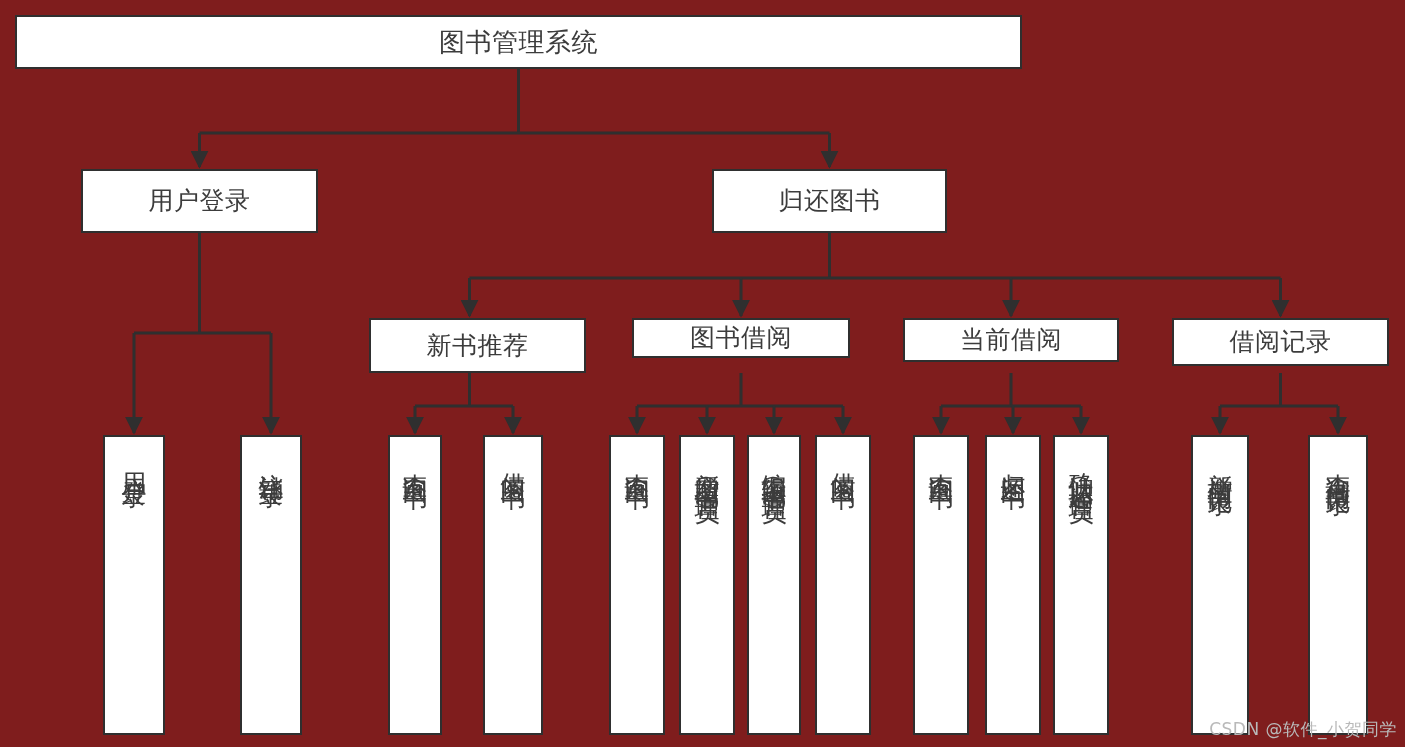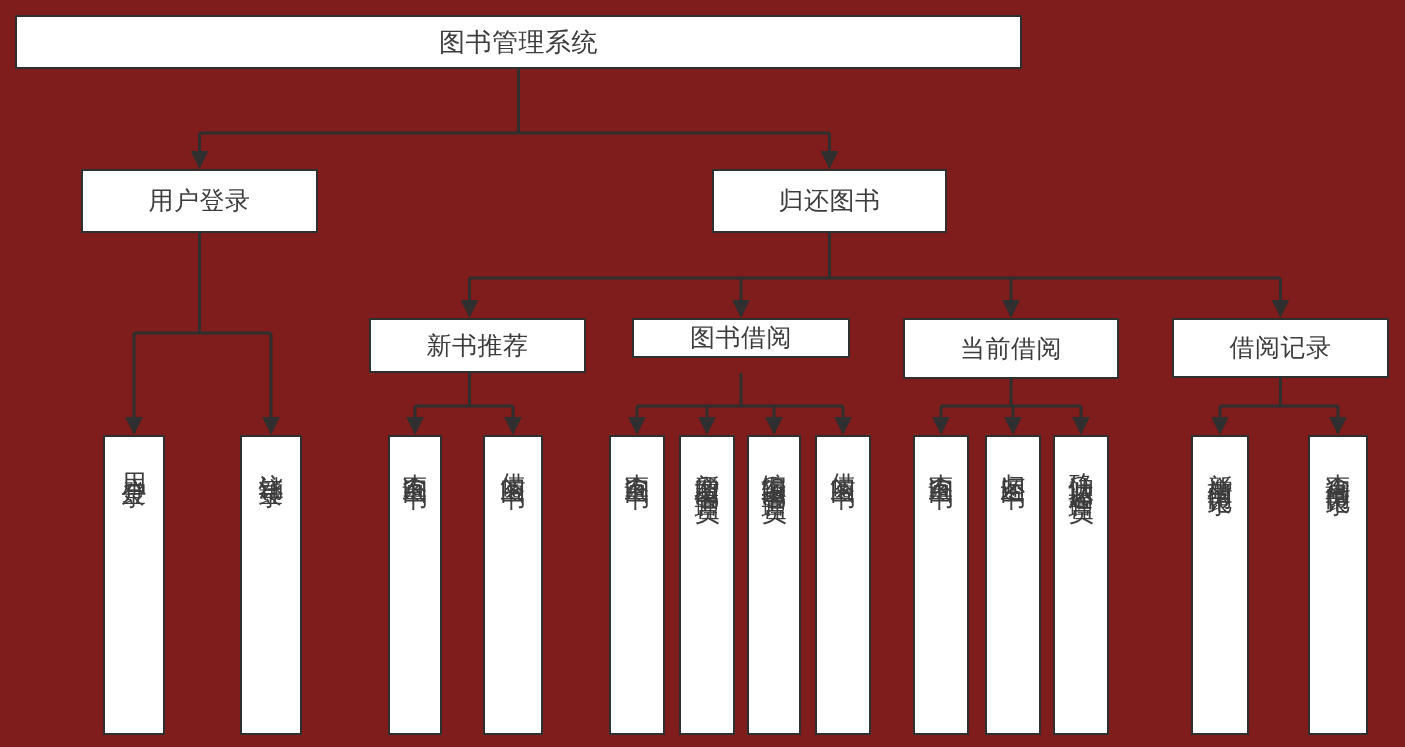--- a/index.html
+++ b/index.html
@@ -129,24 +129,24 @@
       </div>
       <div class="node level2 horizontal" style="left: 712px; top: 169px; width: 235px; height: 64px;">
         <span class="node-label">归还图书</span>
       </div>
       <div class="node level3 horizontal" style="left: 361px; top: 318px; width: 217px; height: 55px; margin-left: 8px;">
         <span class="node-label">新书推荐</span>
       </div>
       <div class="node level3 horizontal" style="left: 632px; top: 318px; width: 218px; height: 40px;">
         <span class="node-label">图书借阅</span>
       </div>
-      <div class="node level3 horizontal" style="left: 903px; top: 318px; width: 216px; height: 61px;">
+      <div class="node level3 horizontal" style="left: 903px; top: 318px; width: 216px; height: 44px;">
         <span class="node-label">当前借阅</span>
       </div>
-      <div class="node level3 horizontal" style="left: 1172px; top: 318px; width: 217px; height: 60px;">
+      <div class="node level3 horizontal" style="left: 1172px; top: 318px; width: 217px; height: 48px;">
         <span class="node-label">借阅记录</span>
       </div>
       <div class="node leaf vertical" style="left: 103px; top: 435px; width: 62px; height: 300px;">
         <span class="node-label">用户登录</span>
       </div>
       <div class="node leaf vertical" style="left: 240px; top: 435px; width: 62px; height: 300px;">
         <span class="node-label">注销登录</span>
       </div>
       <div class="node leaf vertical" style="left: 388px; top: 435px; width: 54px; height: 300px;">
         <span class="node-label">查询图书</span>
@@ -176,13 +176,14 @@
         <span class="node-label">确认归还（管理员）</span>
       </div>
       <div class="node leaf vertical" style="left: 1191px; top: 435px; width: 58px; height: 300px;">
         <span class="node-label">新增借阅记录</span>
       </div>
       <div class="node leaf vertical" style="left: 1308px; top: 435px; width: 60px; height: 300px;">
         <span class="node-label">查询借阅记录</span>
       </div>
     </div>
 
+  <div id="watermark">CSDN @软件_小贺同学</div>
 </div>
 
 </body></html>

